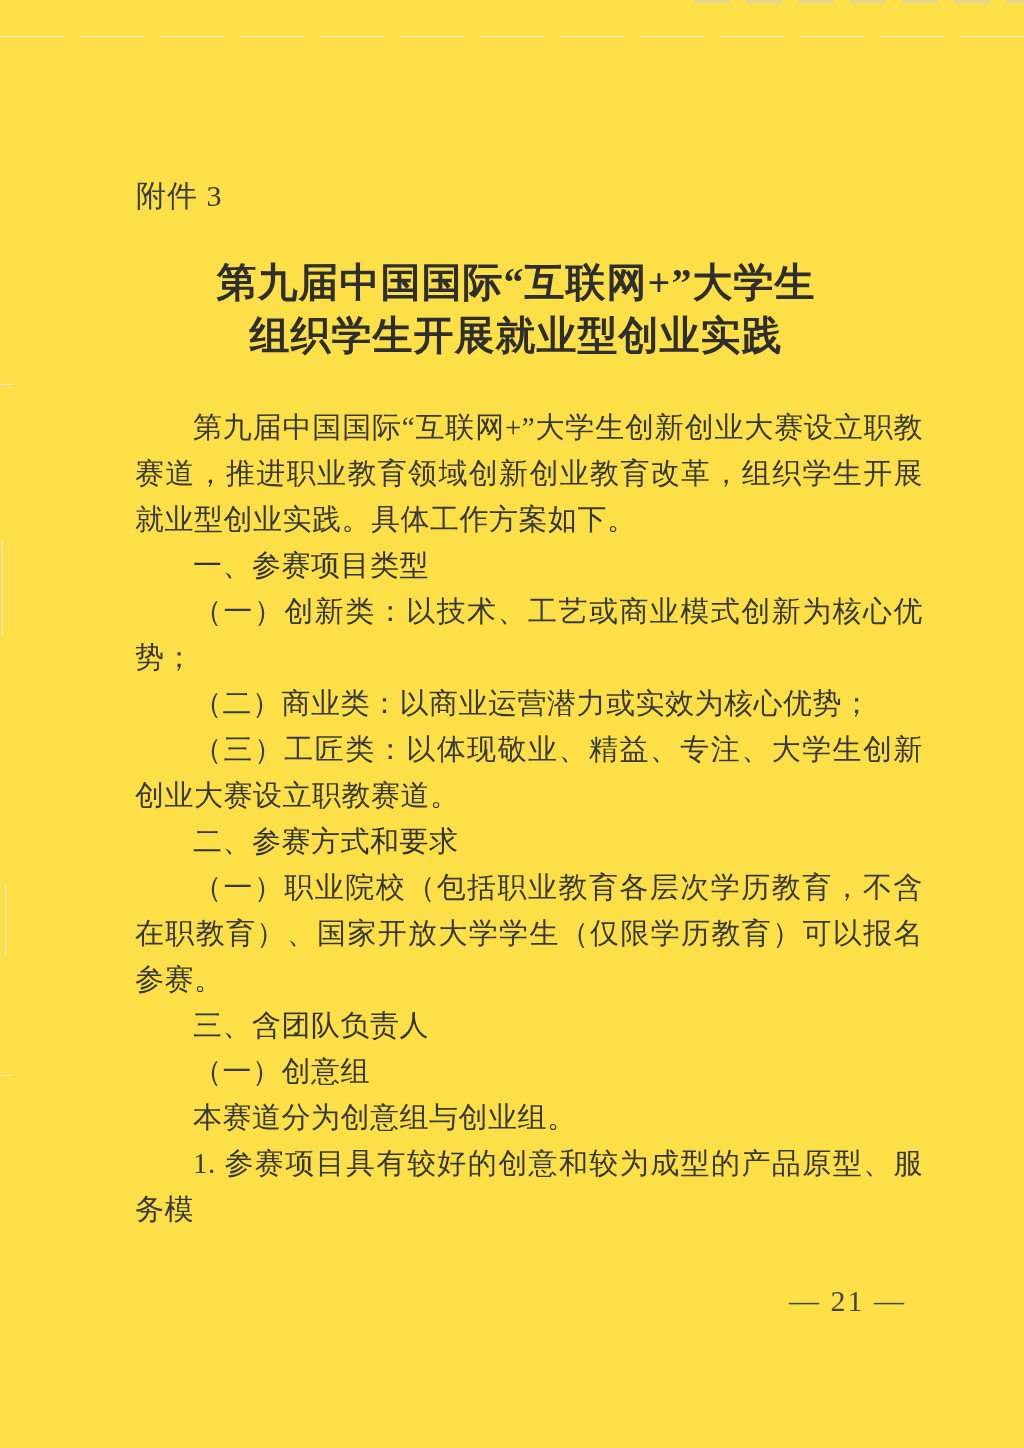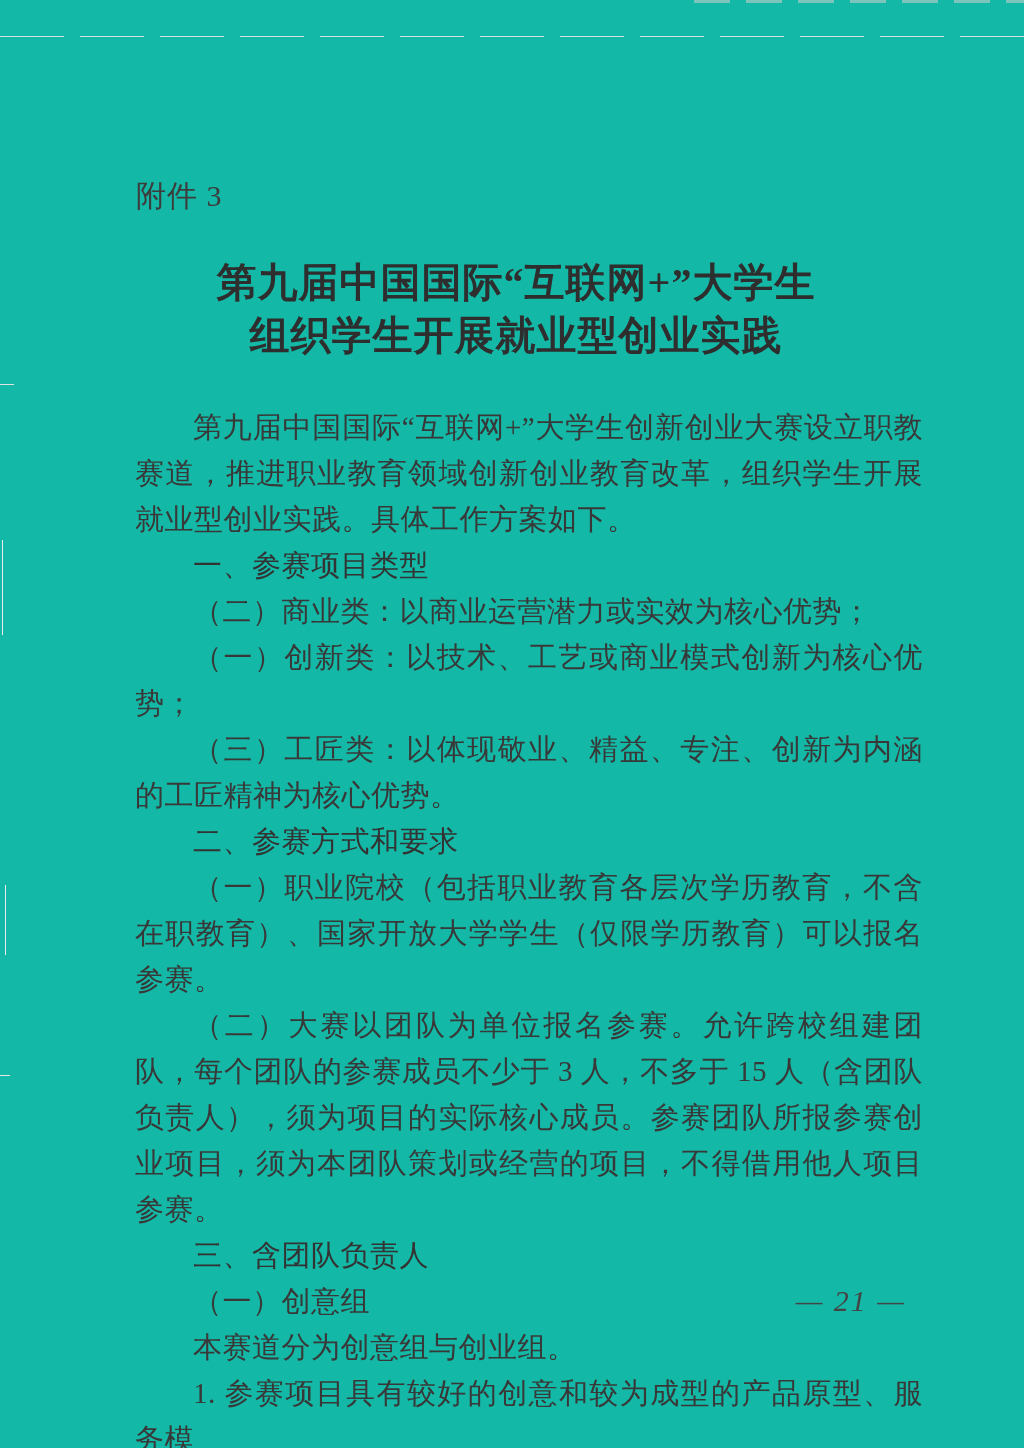--- a/index.html
+++ b/index.html
@@ -5,21 +5,21 @@
   html, body {
     margin: 0;
     padding: 0;
     background: #e8e8e8;
   }
   .page {
     position: relative;
     width: 1024px;
     height: 1448px;
     margin: 0 auto;
-    background: #14b8a6;
+    background: #fde047;
     overflow: hidden;
     color: #3a3a3a;
     font-family: "Liberation Serif", "DejaVu Serif", serif;
   }
 
   
   .artifact { position: absolute; pointer-events: none; }
   .artifact-top-right {
     top: 0; right: 0; width: 330px; height: 3px;
     background: repeating-linear-gradient(90deg, #cfcfcd 0 36px, transparent 36px 52px);
@@ -80,21 +80,20 @@
     color: #333333;
     text-align: left;
   }
   .page-number {
     position: absolute;
     top: 1284px;
     right: 118px;
     font-size: 30px;
     letter-spacing: 2px;
     color: #444444;
-    font-style: italic;
   }
 </style>
 </head>
 <body>
 
 <div class="page">
 
   <div class="artifact artifact-top-right"></div>
   <div class="artifact artifact-top-line"></div>
   <div class="artifact artifact-left-1"></div>
@@ -105,26 +104,25 @@
   <div class="attachment-label">附件 3</div>
 
   <h1 class="doc-title">
     <span class="title-line">第九届中国国际“互联网+”大学生</span>
     <span class="title-line">组织学生开展就业型创业实践</span>
   </h1>
 
   <div class="content">
     <p class="para">第九届中国国际“互联网+”大学生创新创业大赛设立职教赛道，推进职业教育领域创新创业教育改革，组织学生开展就业型创业实践。具体工作方案如下。</p>
     <p class="heading">一、参赛项目类型</p>
+    <p class="para">（一）创新类：以技术、工艺或商业模式创新为核心优势；</p>
     <p class="para">（二）商业类：以商业运营潜力或实效为核心优势；</p>
-    <p class="para">（一）创新类：以技术、工艺或商业模式创新为核心优势；</p>
-    <p class="para">（三）工匠类：以体现敬业、精益、专注、创新为内涵的工匠精神为核心优势。</p>
+    <p class="para">（三）工匠类：以体现敬业、精益、专注、大学生创新创业大赛设立职教赛道。</p>
     <p class="heading">二、参赛方式和要求</p>
     <p class="para">（一）职业院校（包括职业教育各层次学历教育，不含在职教育）、国家开放大学学生（仅限学历教育）可以报名参赛。</p>
-    <p class="para">（二）大赛以团队为单位报名参赛。允许跨校组建团队，每个团队的参赛成员不少于 3 人，不多于 15 人（含团队负责人），须为项目的实际核心成员。参赛团队所报参赛创业项目，须为本团队策划或经营的项目，不得借用他人项目参赛。</p>
     <p class="heading">三、含团队负责人</p>
     <p class="para">（一）创意组</p>
     <p class="para">本赛道分为创意组与创业组。</p>
     <p class="para">1. 参赛项目具有较好的创意和较为成型的产品原型、服务模</p>
   </div>
 
   <div class="page-number">— 21 —</div>
 
 </div>
 

